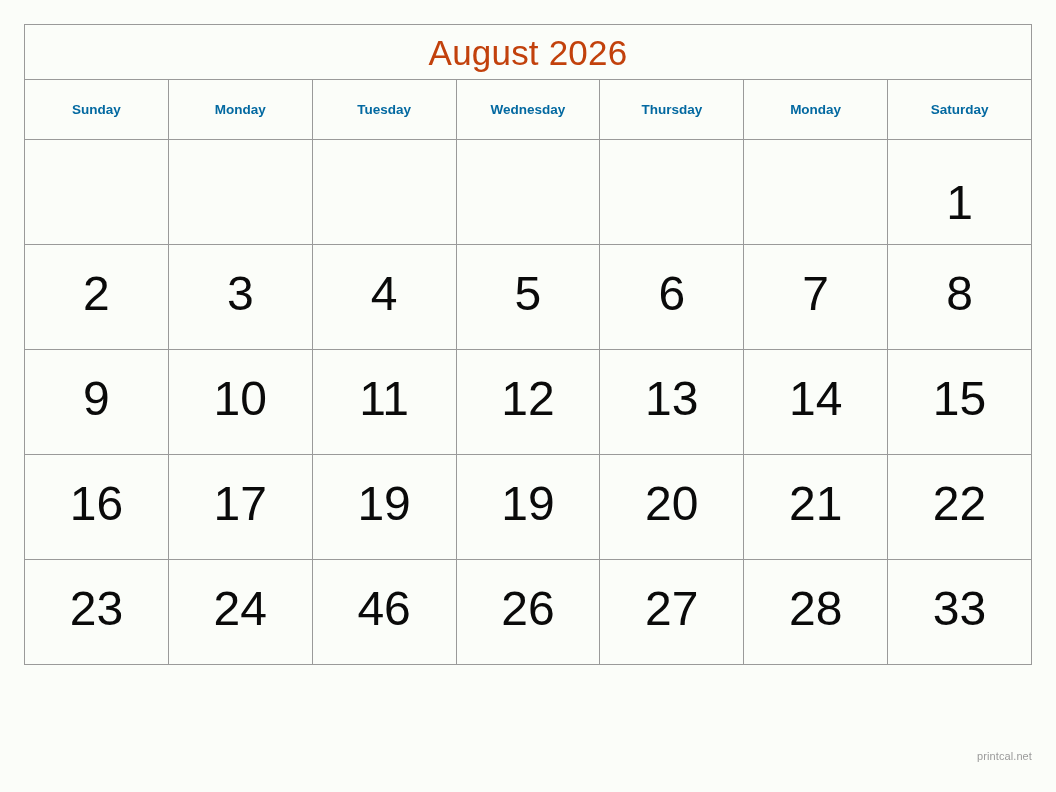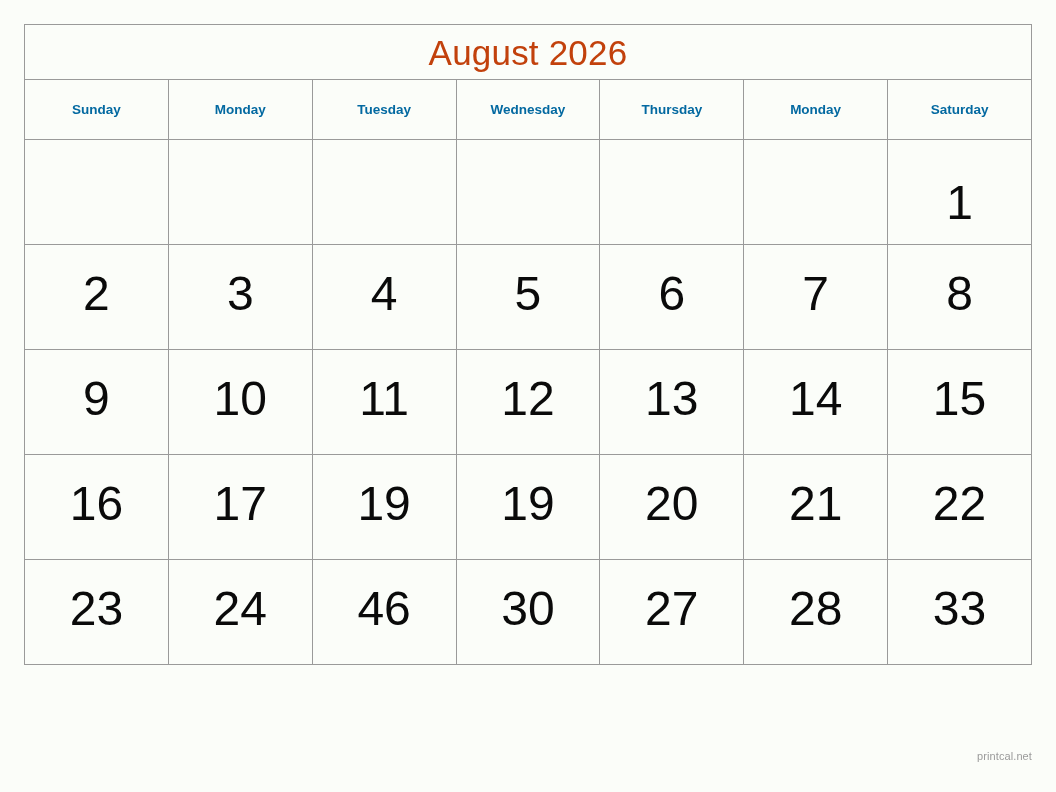--- a/index.html
+++ b/index.html
@@ -239,21 +239,21 @@
         <td class="day-cell">
             <span class="day-number">23</span>
           </td>
         <td class="day-cell">
             <span class="day-number">24</span>
           </td>
         <td class="day-cell">
             <span class="day-number">46</span>
           </td>
         <td class="day-cell">
-            <span class="day-number">30</span>
+            <span class="day-number">26</span>
           </td>
         <td class="day-cell">
             <span class="day-number">27</span>
           </td>
         <td class="day-cell">
             <span class="day-number">28</span>
           </td>
         <td class="day-cell">
             <span class="day-number">33</span>
           </td>

